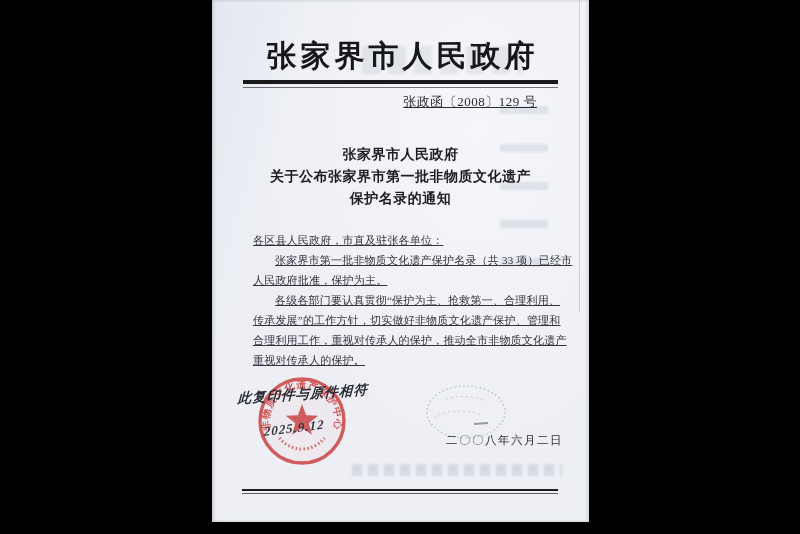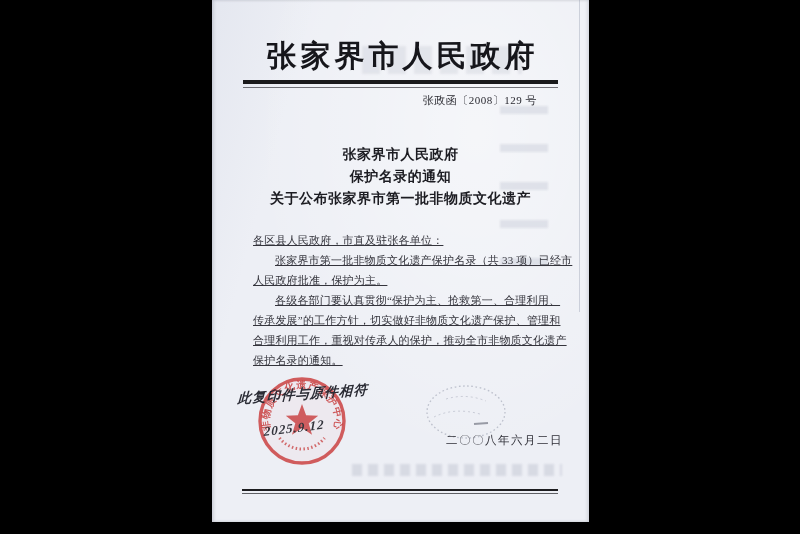--- a/index.html
+++ b/index.html
@@ -19,21 +19,21 @@
   
   .gov-title{
     position:absolute;top:36px;left:0;width:100%;
     text-align:center;font-size:30px;font-weight:700;color:#16161b;
     letter-spacing:4px;text-indent:4px;white-space:nowrap;
   }
   .rule-thick{position:absolute;left:31px;top:80px;width:315px;height:3.5px;background:#1a1a1c;}
   .rule-thin{position:absolute;left:31px;top:86.5px;width:315px;height:1.2px;background:rgba(45,45,52,.65);}
   .doc-number{
     position:absolute;top:93px;right:52px;
-    font-size:11px;color:#2a2a31;letter-spacing:.5px;white-space:nowrap;
+    font-size:13px;color:#2a2a31;letter-spacing:.5px;white-space:nowrap;text-decoration:underline;
   }
   
   .notice-title{
     position:absolute;top:144px;left:0;width:100%;text-align:center;
     font-size:14px;font-weight:700;color:#1c1c22;line-height:22px;letter-spacing:.5px;
   }
   .notice-title div{white-space:nowrap;}
   
   .body-text{
     position:absolute;top:230px;left:41px;width:305px;
@@ -89,32 +89,32 @@
   <div class="ghost ghost-vline"></div>
   <div class="ghost ghost-footer-text"></div>
 
   <div class="gov-title">张家界市人民政府</div>
   <div class="rule-thick"></div>
   <div class="rule-thin"></div>
   <div class="doc-number">张政函〔2008〕129 号</div>
 
   <div class="notice-title">
     <div>张家界市人民政府</div>
+    <div>关于公布张家界市第一批非物质文化遗产</div>
     <div>保护名录的通知</div>
-    <div>关于公布张家界市第一批非物质文化遗产</div>
   </div>
 
   <div class="body-text">
     <div class="line">各区县人民政府，市直及驻张各单位：</div>
     <div class="line indent">张家界市第一批非物质文化遗产保护名录（共 33 项）已经市</div>
     <div class="line">人民政府批准，保护为主。</div>
     <div class="line indent">各级各部门要认真贯彻“保护为主、抢救第一、合理利用、</div>
     <div class="line">传承发展”的工作方针，切实做好非物质文化遗产保护、管理和</div>
     <div class="line">合理利用工作，重视对传承人的保护，推动全市非物质文化遗产</div>
-    <div class="line">保护名录的通知。</div>
+    <div class="line">重视对传承人的保护。</div>
   </div>
 
   <svg class="seal-svg" width="110" height="110" viewBox="0 0 110 110">
     <defs>
       <path id="sealArc" d="M 24 66.3 A 33 33 0 1 1 86 66.3" fill="none"></path>
     </defs>
     <circle cx="55" cy="55" r="42" fill="rgba(230,120,120,0.06)" stroke="rgba(201,58,58,0.88)" stroke-width="3.4"></circle>
     <polygon points="55,38 59.1,49.3 71.2,49.7 61.7,57.2 65,68.8 55,62 45,68.8 48.3,57.2 38.8,49.7 50.9,49.3" fill="rgba(198,48,48,0.82)"></polygon>
     <text font-size="9.5" fill="rgba(198,48,48,0.85)" font-weight="700" font-family="Liberation Serif, serif" letter-spacing="1">
       <textPath href="#sealArc" startOffset="2" textLength="122" lengthAdjust="spacingAndGlyphs">非物质文化遗产保护中心</textPath>

